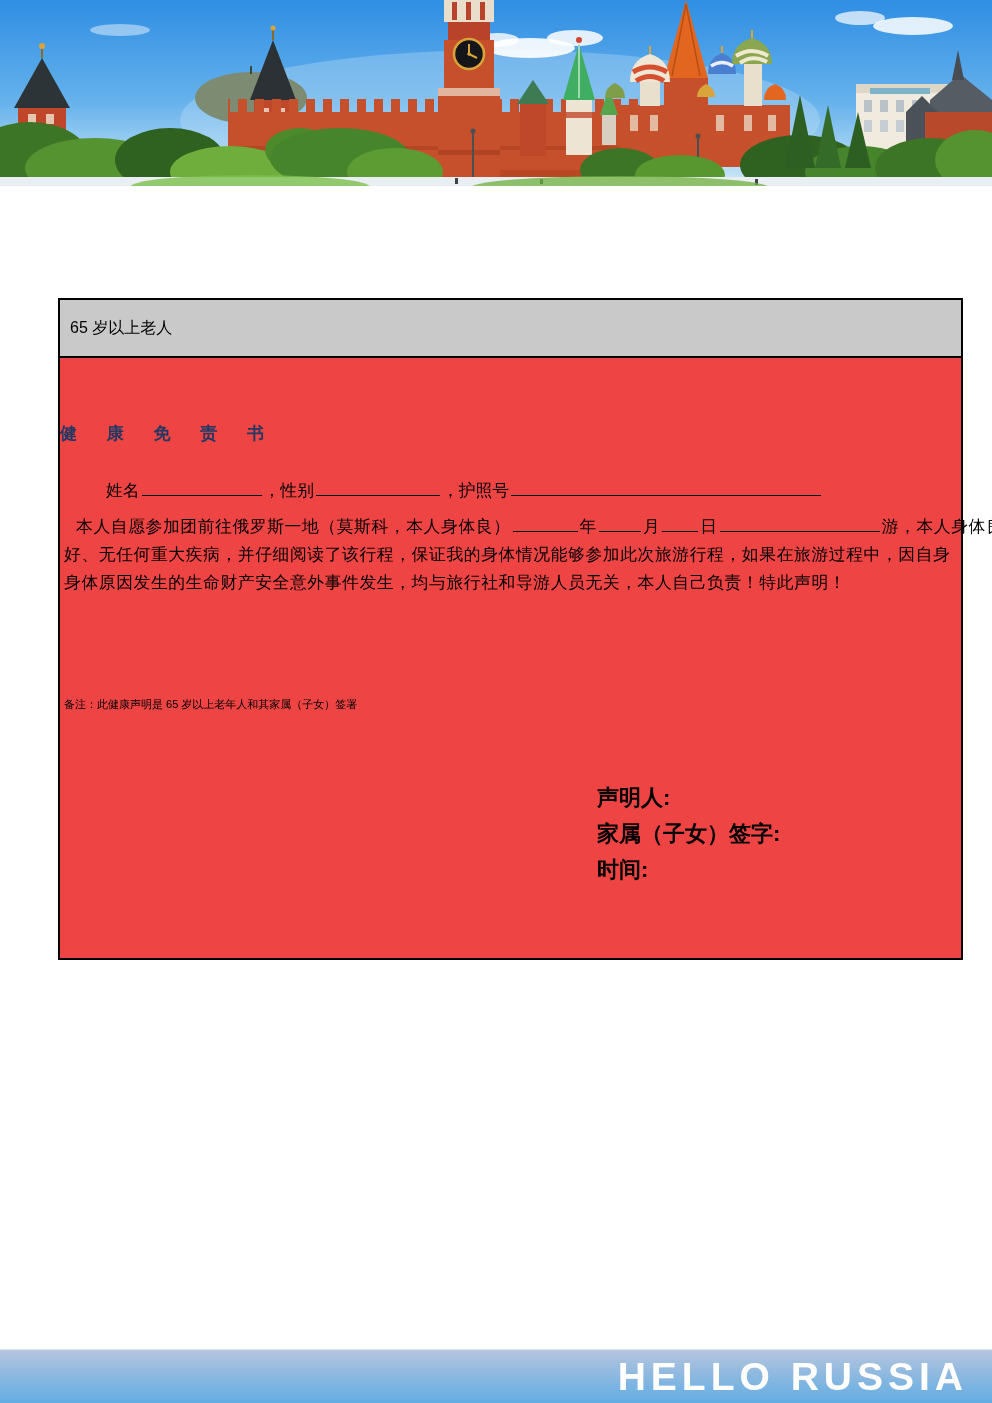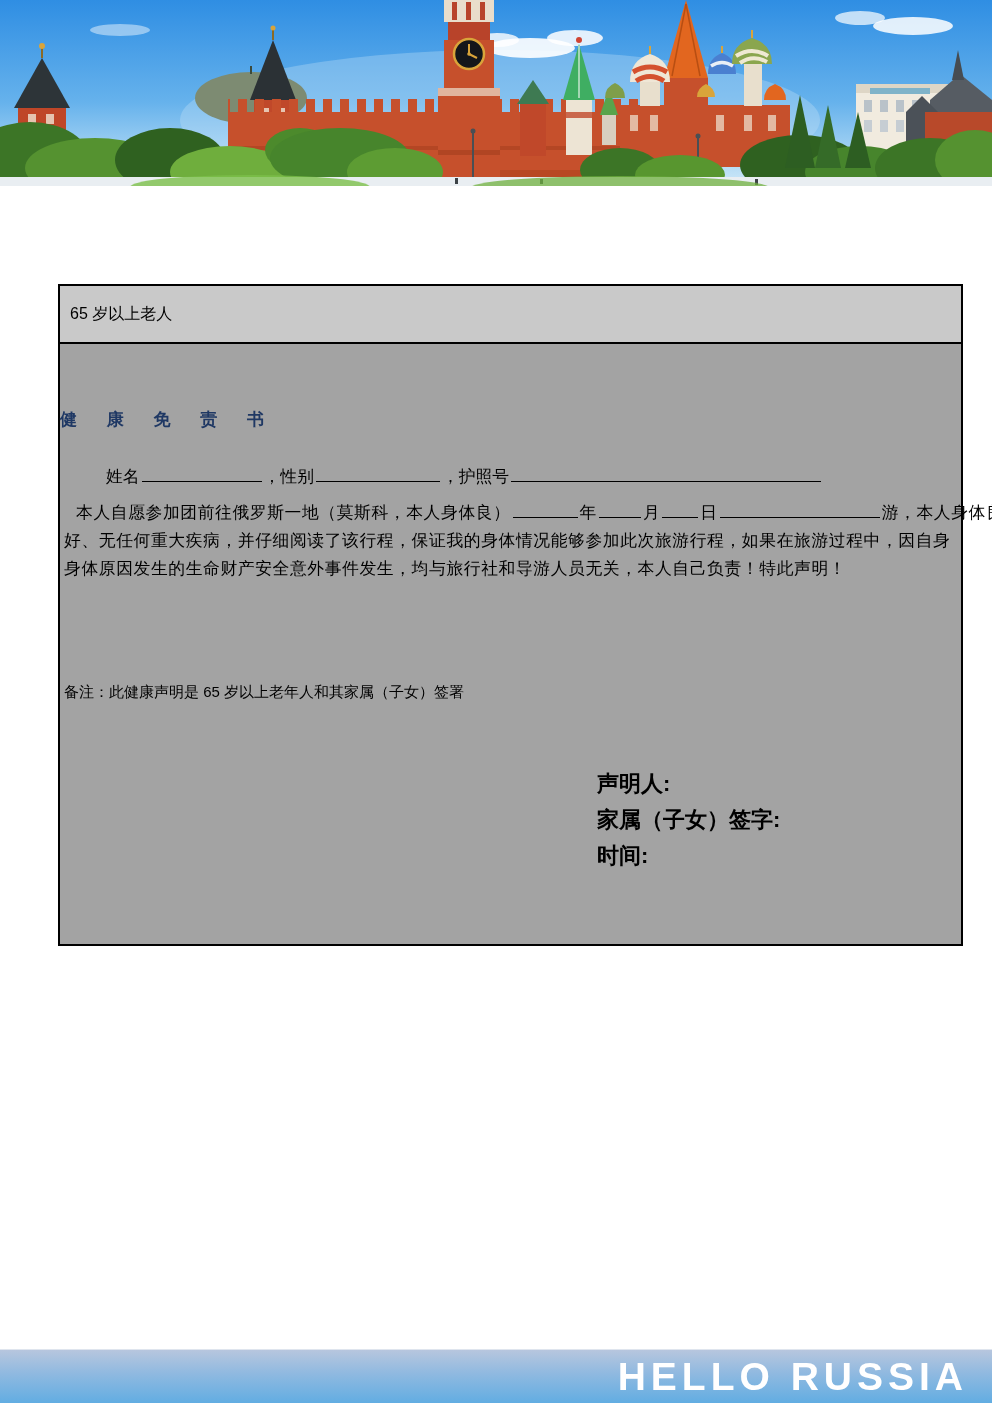--- a/index.html
+++ b/index.html
@@ -4,41 +4,41 @@
 <style>
   html,body{margin:0;padding:0;background:#fff;}
   .page{position:relative;width:992px;height:1403px;background:#ffffff;overflow:hidden;
         font-family:"Liberation Sans","DejaVu Sans",sans-serif;color:#000;}
 
   
   .hero{position:absolute;left:0;top:0;width:992px;height:186px;}
   .hero svg{display:block;}
 
   
-  .notice-box{position:absolute;left:58px;top:284px;width:905px;height:662px;
-              border:2px solid #000;box-sizing:border-box;background:#a3a3a3;}
+  .notice-box{position:absolute;left:58px;top:298px;width:905px;height:662px;
+              border:2px solid #000;box-sizing:border-box;background:#ef4444;}
   .box-header{height:58px;background:#c9c9c9;border-bottom:2px solid #000;box-sizing:border-box;
               display:flex;align-items:center;padding:0 10px;font-size:16px;}
   .box-body{position:relative;height:598px;font-size:16.8px;}
 
   .doc-title{position:absolute;top:64px;left:0;width:100%;text-align:left;
              font-weight:bold;color:#1f3864;font-size:17px;word-spacing:23px;letter-spacing:1px;}
 
   .form-line{position:absolute;top:119px;left:46px;white-space:nowrap;}
   .blank{display:inline-block;border-bottom:1.5px solid #000;height:1.05em;
          vertical-align:baseline;margin:0 2px;}
   .w120{width:120px}.w124{width:124px}.w310{width:310px}
   .w65{width:65px}.w42{width:42px}.w36{width:36px}.w160{width:160px}
 
   .para{position:absolute;top:155px;left:4px;right:4px;}
   .pline{height:28px;line-height:28px;white-space:nowrap;letter-spacing:0.6px;}
   .pline-b{padding-left:12px;}
   .pline-e{padding-left:40px;}
 
-  .note{position:absolute;top:339px;left:4px;font-size:15px;}
+  .note{position:absolute;top:339px;left:4px;font-size:11px;}
 
   .sig{position:absolute;top:422px;left:537px;font-weight:bold;font-size:22px;}
   .sig-line{height:36px;line-height:36px;}
 
   
   .footer{position:absolute;left:0;top:1349px;width:992px;height:54px;
           background:linear-gradient(180deg,#b7c6de 0%,#8fb9e0 45%,#62ade2 100%);
           border-top:1px solid #dfe5ee;box-sizing:border-box;}
   .brand{position:absolute;right:24px;top:50%;transform:translateY(-50%);
          color:#ffffff;font-size:39px;font-weight:bold;letter-spacing:5px;white-space:nowrap;}

